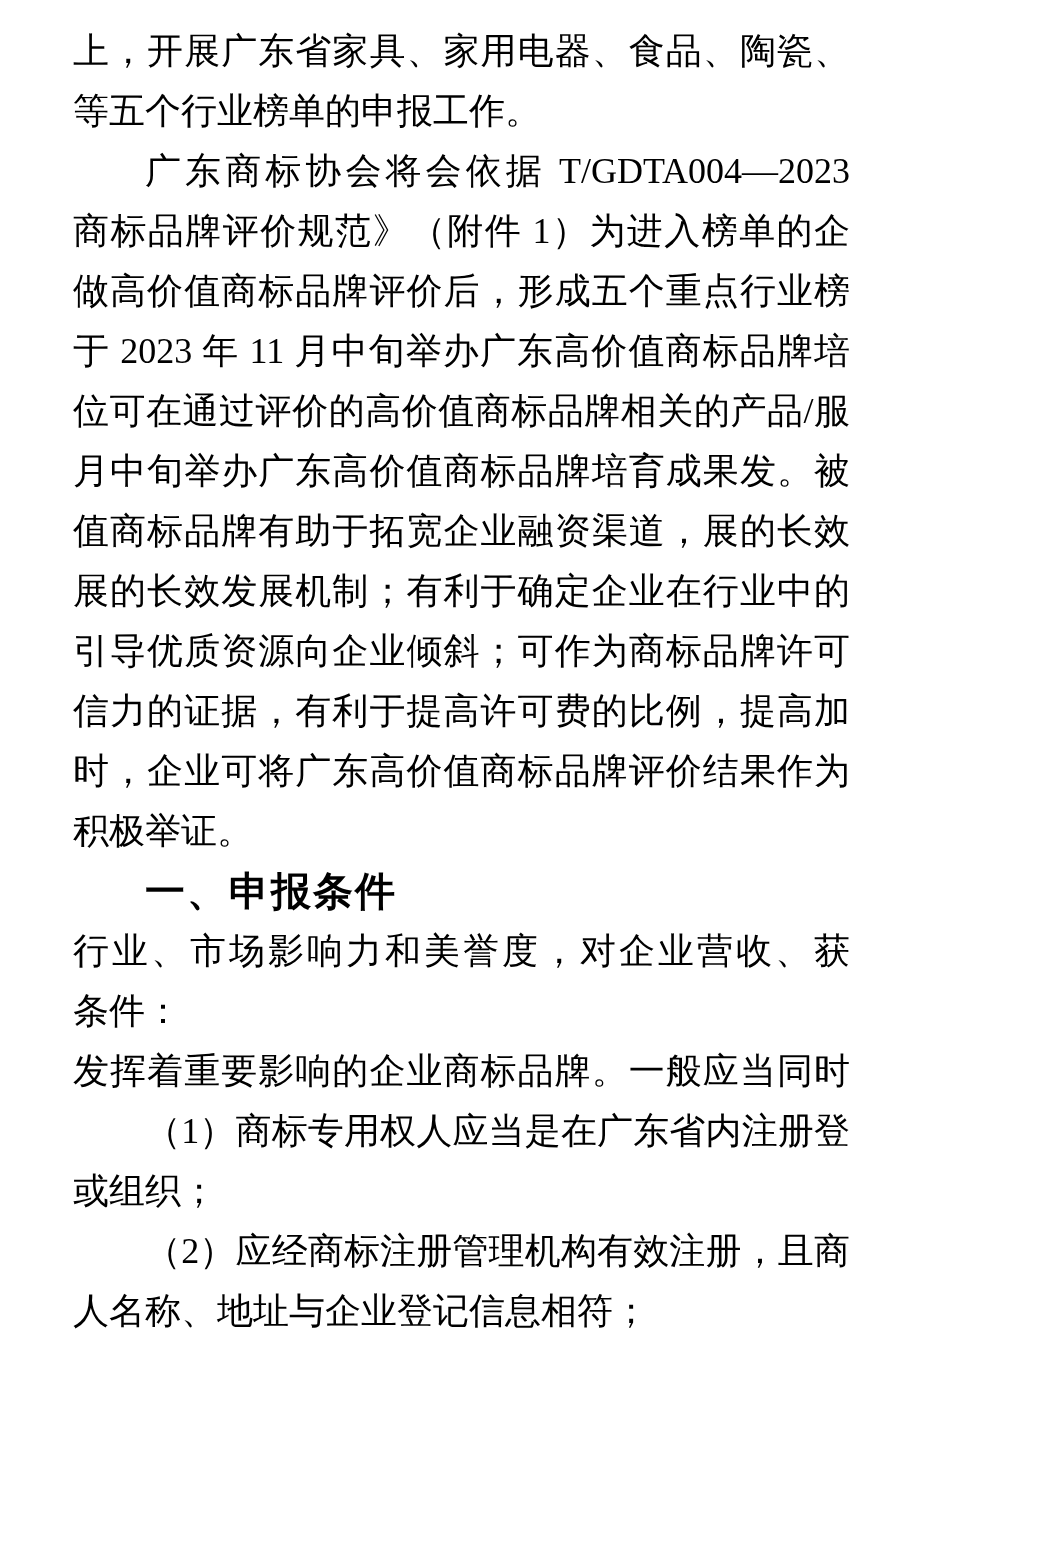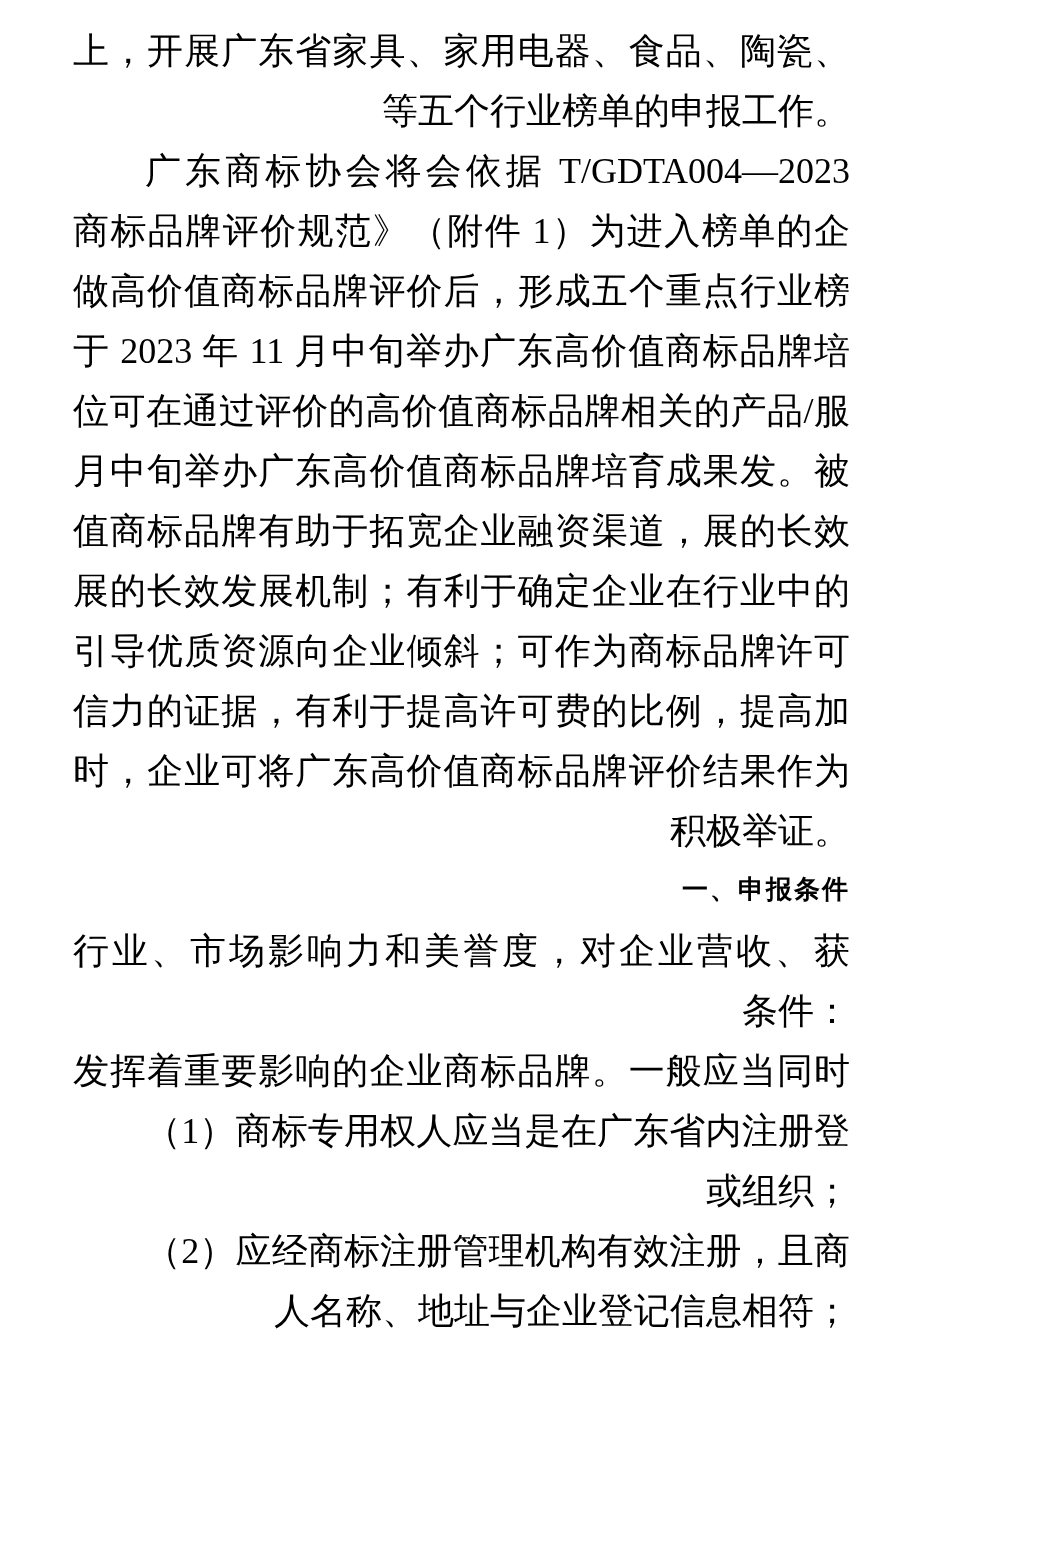--- a/index.html
+++ b/index.html
@@ -21,36 +21,36 @@
     color: #000000;
   }
   .line {
     height: 60px;
     line-height: 60px;
     font-size: 36px;
     font-family: "Liberation Serif", "DejaVu Serif", serif;
     color: #000000;
     overflow: hidden;
     white-space: normal;
-    text-align: right;
+    text-align: left;
   }
   
   .line.j {
     text-align: justify;
     text-align-last: justify;
   }
   
   .line.ind {
     text-indent: 72px;
   }
   
   .line.head {
-    font-family: Liberation Mono, monospace;
+    font-family: Liberation Sans, sans-serif;
     font-weight: bold;
-    font-size: 26px;
+    font-size: 40px;
     letter-spacing: 2px;
   }
 </style>
 </head>
 <body>
 
 <div class="page" style="background: rgb(255, 255, 255); color: rgb(0, 0, 0);">
   <div class="line j">上，开展广东省家具、家用电器、食品、陶瓷、照明电器</div>
   <div class="line">等五个行业榜单的申报工作。</div>
   <div class="line j ind">广东商标协会将会依据 T/GDTA004—2023《广东高价值</div>

